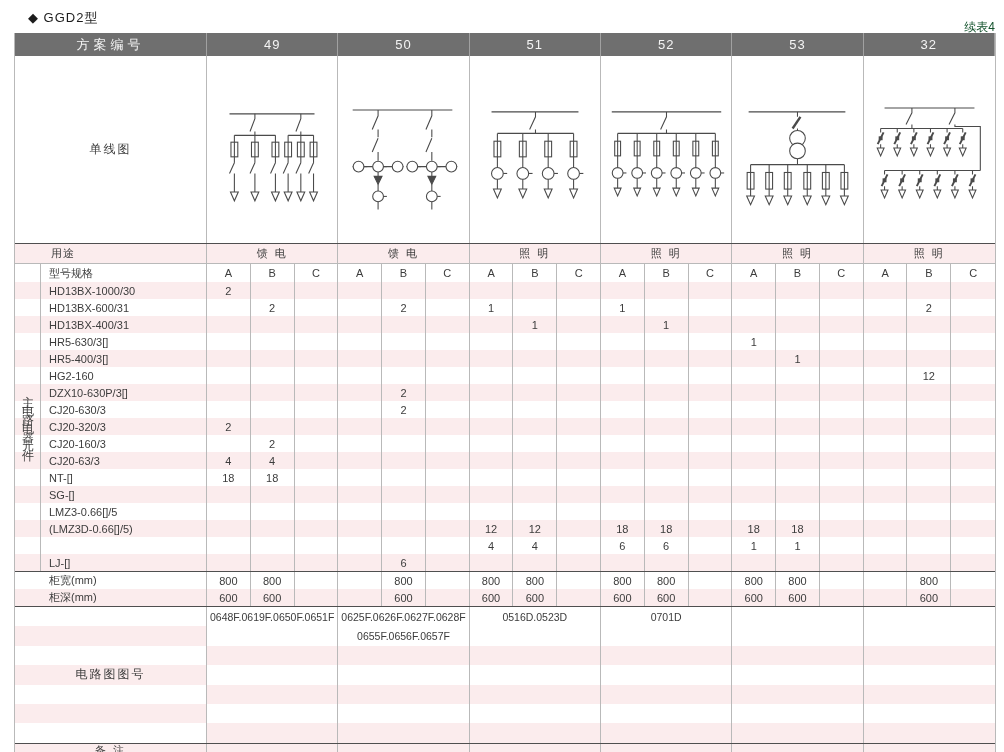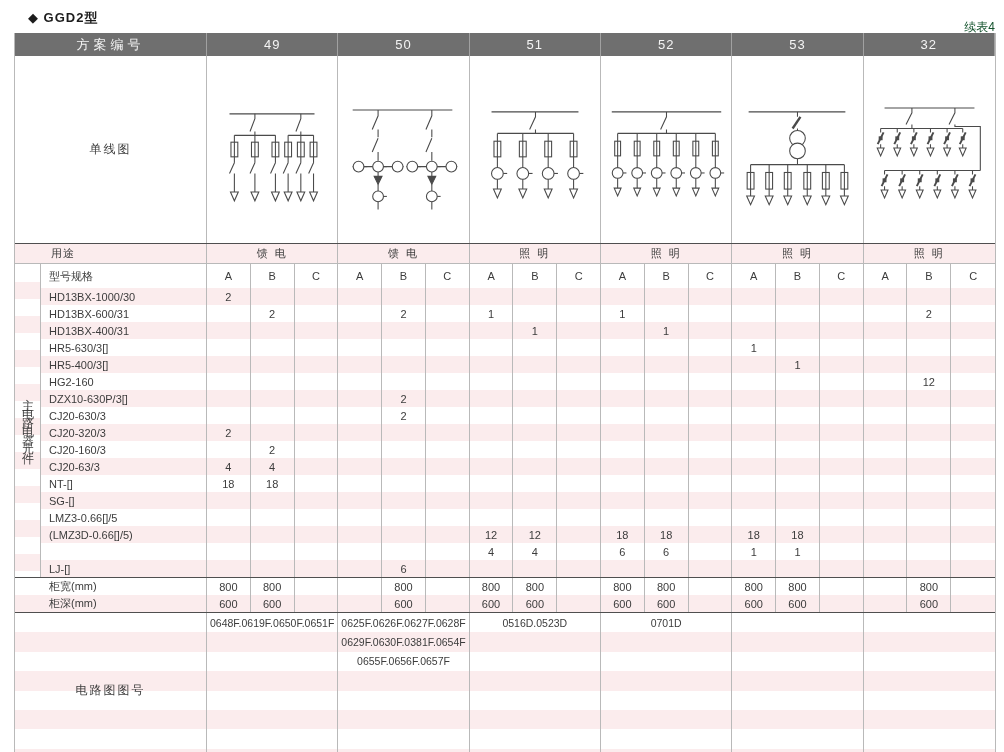--- a/index.html
+++ b/index.html
@@ -3,21 +3,21 @@
 <meta charset="utf-8">
 <style>
   :root{
     --hdrbg:#6f6f6f; --hdrtext:#f4f4f4; --pink:#fbeced; --white:#ffffff;
     --bl:#b9b9b9; --bd:#4f4f4f; --text:#3c3c3c; --stroke:#4a4a4a;
   }
   *{box-sizing:border-box;margin:0;padding:0}
   html,body{width:1004px;height:752px;overflow:hidden;background:#fff;
     font-family:"Liberation Sans","DejaVu Sans",sans-serif;color:var(--text)}
   .page{position:relative;width:1004px;height:752px;background:#fff}
-  .page-title{position:absolute;top:9px;left:28px;font-size:13px;font-weight:700;color:#1c1c1c;letter-spacing:1px}
+  .page-title{position:absolute;top:9px;left:28px;font-size:13px;font-weight:400;color:#1c1c1c;letter-spacing:1px}
   .cont-label{position:absolute;top:19px;right:9px;font-size:12px;color:#14532d}
   .tbl{position:absolute;top:33px;left:14px;width:982px;border-left:1px solid var(--bl);border-right:1px solid var(--bl)}
   .row6{display:grid;grid-template-columns:192px repeat(6,1fr)}
   .cell{border-right:1px solid var(--bl);overflow:hidden;display:flex;align-items:center;justify-content:center;font-size:11px;color:var(--text)}
   .cell:last-child{border-right:none}
   
   .hdr{height:23px;background:var(--hdrbg)}
   .hdr .cell{border-right:1px solid rgba(255,255,255,.35);color:var(--hdrtext);font-size:13px;letter-spacing:1px}
   .hdr .hlbl{letter-spacing:4px}
   
@@ -31,21 +31,21 @@
   .usage .uval{letter-spacing:2px}
   
   .body-block{display:flex}
   .side-cell{width:26px;border-right:1px solid var(--bl);display:flex;align-items:center;justify-content:center;
      background-image:linear-gradient(#fff 0 18px,rgba(0,0,0,0) 18px),
        repeating-linear-gradient(to bottom,var(--pink) 0 17px,#fff 17px 34px);
      background-position:0 0,0 18px}
   .side-text{writing-mode:vertical-lr;text-orientation:upright;font-size:12px;letter-spacing:9px;color:var(--text)}
   .body-rows{flex:1}
   .brow{display:grid;grid-template-columns:166px repeat(18,1fr)}
-  .brow.spec{height:24px;background:#fff}
+  .brow.spec{height:18px;background:#fff}
   .brow.comp{height:17px}
   .brow .blbl{justify-content:flex-start;padding-left:8px;border-right:1px solid var(--bl);white-space:nowrap}
   
   .dim-rows{border-top:1px solid var(--bd)}
   .drow{display:grid;grid-template-columns:192px repeat(18,1fr);height:17px}
   .drow .dlbl{justify-content:flex-start;padding-left:34px;border-right:1px solid var(--bl)}
   .p{background:var(--pink)} .w{background:#fff}
   
   .circ-block{display:flex;border-top:1px solid var(--bd)}
   .circ-label{width:192px;border-right:1px solid var(--bl);display:flex;align-items:center;justify-content:center;
@@ -762,28 +762,20 @@
       <div class="circ-label">电路图图号</div>
       <div class="circ-rows" id="circ-rows">
           <div class="crow w">
             <div class="cell cnum">0648F.0619F.0650F.0651F</div>
             <div class="cell cnum">0625F.0626F.0627F.0628F</div>
             <div class="cell cnum">0516D.0523D</div>
             <div class="cell cnum">0701D</div>
             <div class="cell cnum"></div>
             <div class="cell cnum"></div>
           </div>
-          <div class="crow p">
-            <div class="cell cnum"></div>
-            <div class="cell cnum">0629F.0630F.0381F.0654F</div>
-            <div class="cell cnum"></div>
-            <div class="cell cnum"></div>
-            <div class="cell cnum"></div>
-            <div class="cell cnum"></div>
-          </div>
           <div class="crow w">
             <div class="cell cnum"></div>
             <div class="cell cnum">0655F.0656F.0657F</div>
             <div class="cell cnum"></div>
             <div class="cell cnum"></div>
             <div class="cell cnum"></div>
             <div class="cell cnum"></div>
           </div>
           <div class="crow p">
             <div class="cell cnum"></div>

